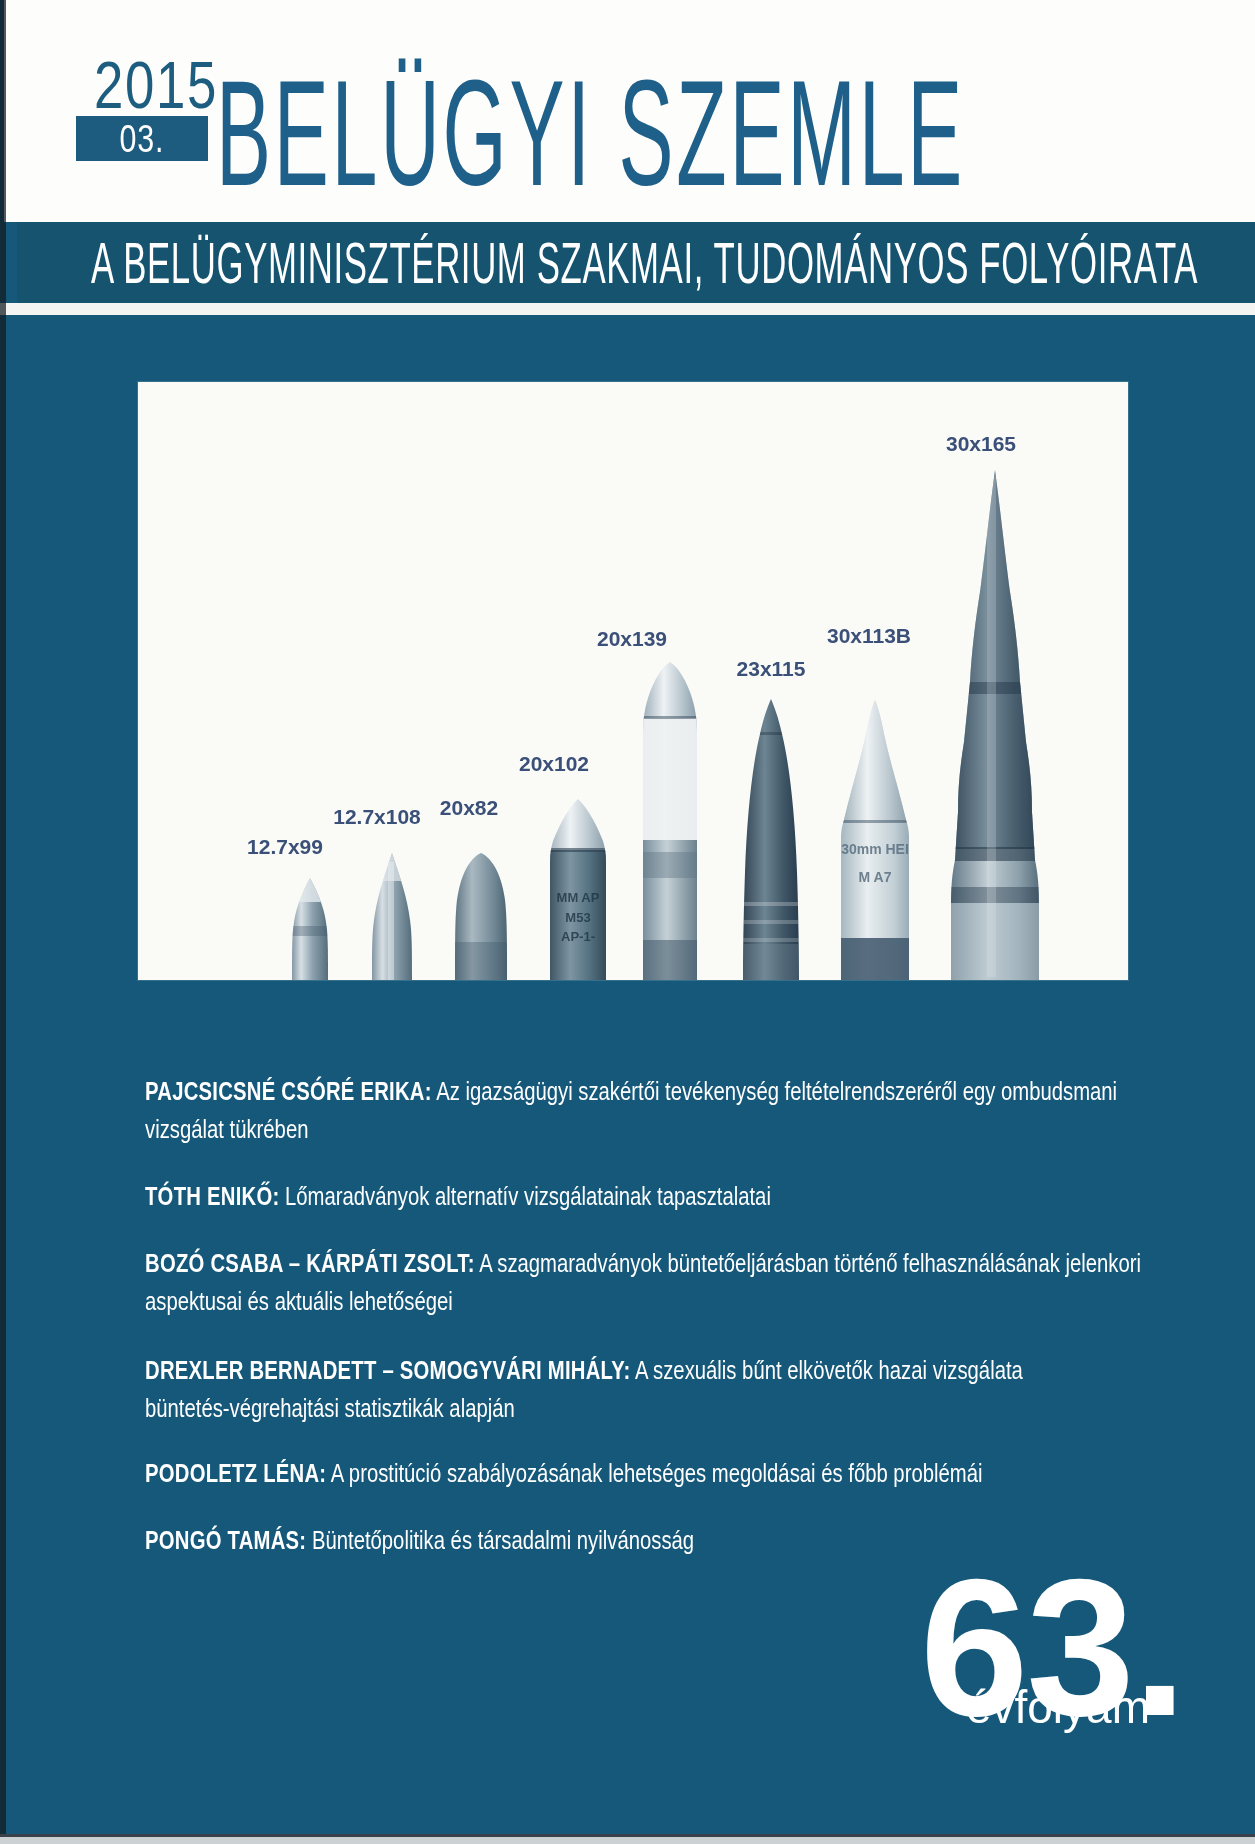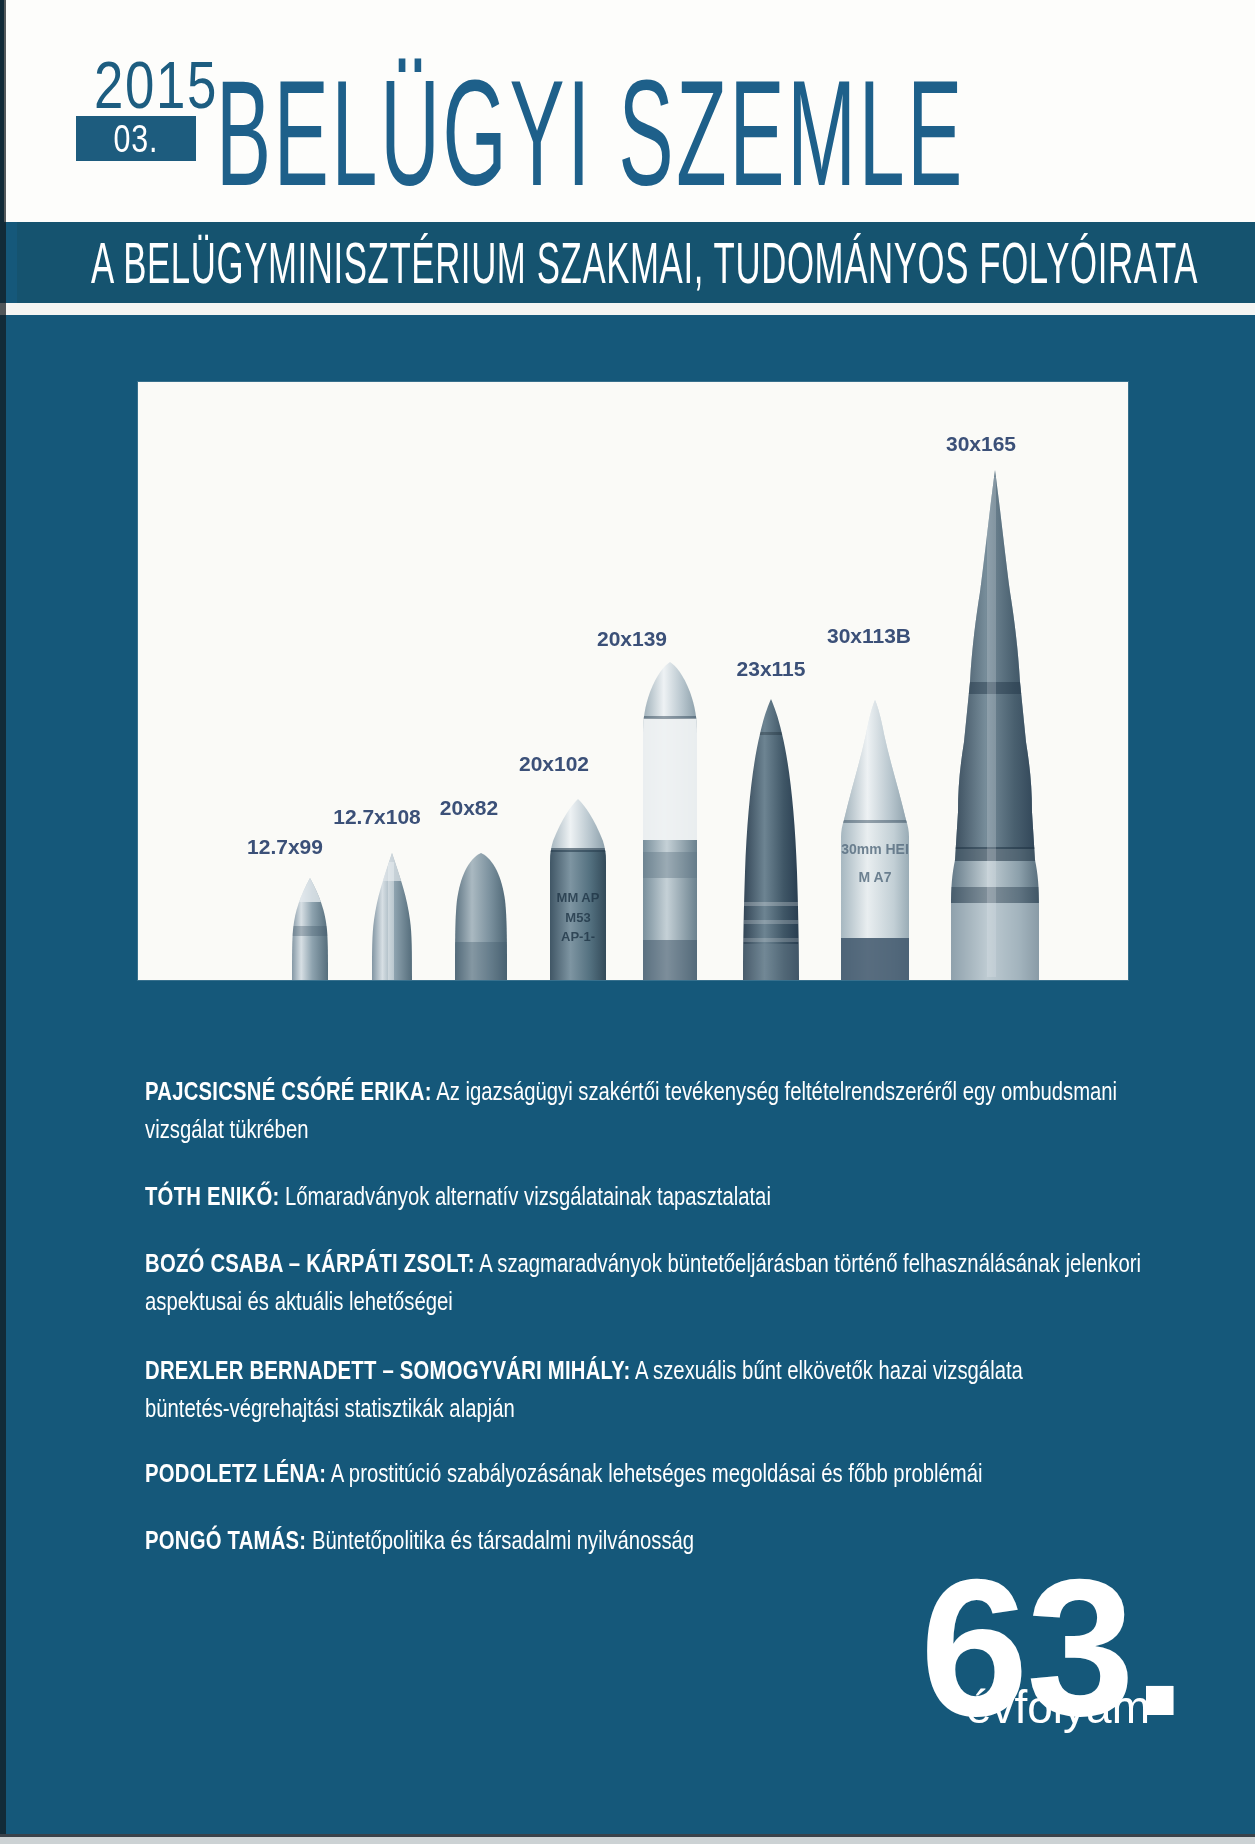--- a/index.html
+++ b/index.html
@@ -10,21 +10,21 @@
   }
   
   .masthead{position:absolute;left:4px;top:0;width:1255px;height:222px;background:#fdfdfb;}
   .spine{position:absolute;left:0;top:0;width:6px;height:1844px;background:rgba(18,26,31,.72);z-index:40;}
   .year{
     position:absolute;left:90px;top:52px;
     font-size:66px;font-weight:400;color:#1d5d80;line-height:1;
     transform:scaleX(.8);transform-origin:left top;letter-spacing:2px;
   }
   .issue-badge{
-    position:absolute;left:72px;top:116px;width:120px;height:45px;
+    position:absolute;left:72px;top:116px;width:132px;height:45px;
     background:#1d5c7e;display:flex;align-items:center;justify-content:center;
   }
   .issue-badge span{
     font-size:38px;color:#ffffff;line-height:1;display:inline-block;
     transform:scaleX(.8);letter-spacing:1px;
   }
   .mag-title{
     position:absolute;left:212px;top:58px;margin:0;
     font-size:150px;font-weight:400;color:#1e608a;line-height:1;
     transform:scaleX(.55);transform-origin:left top;letter-spacing:5px;

